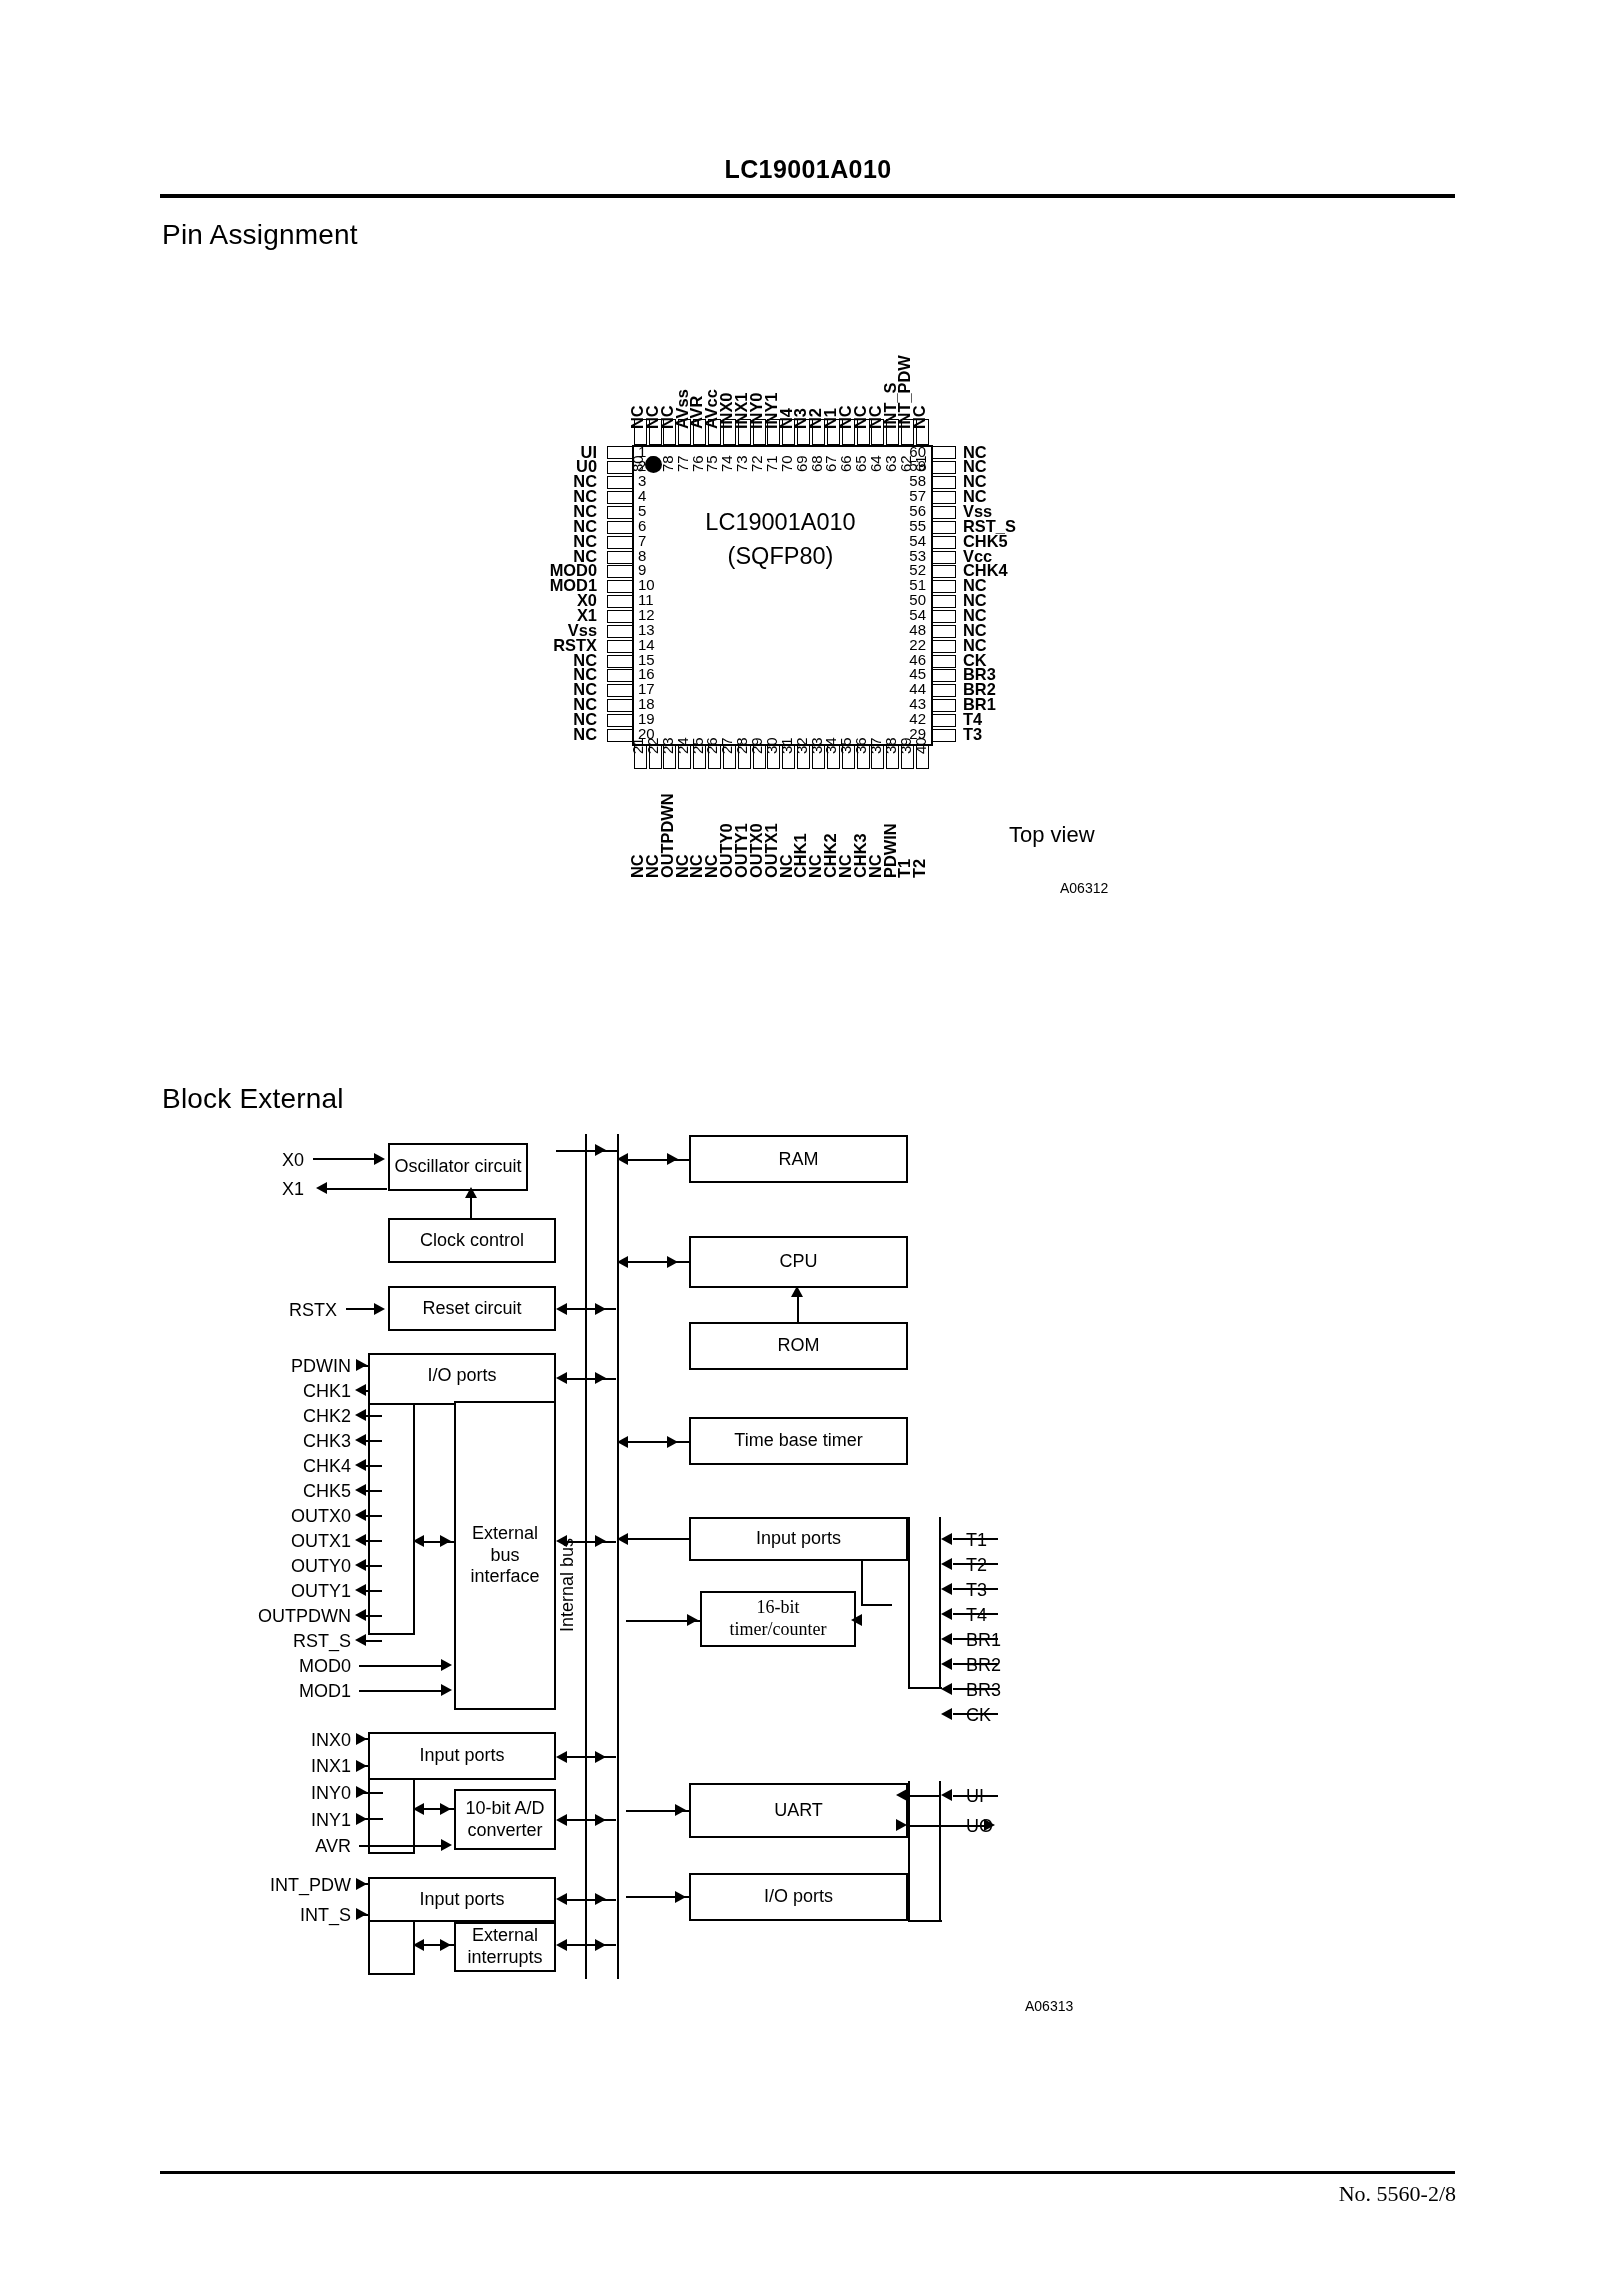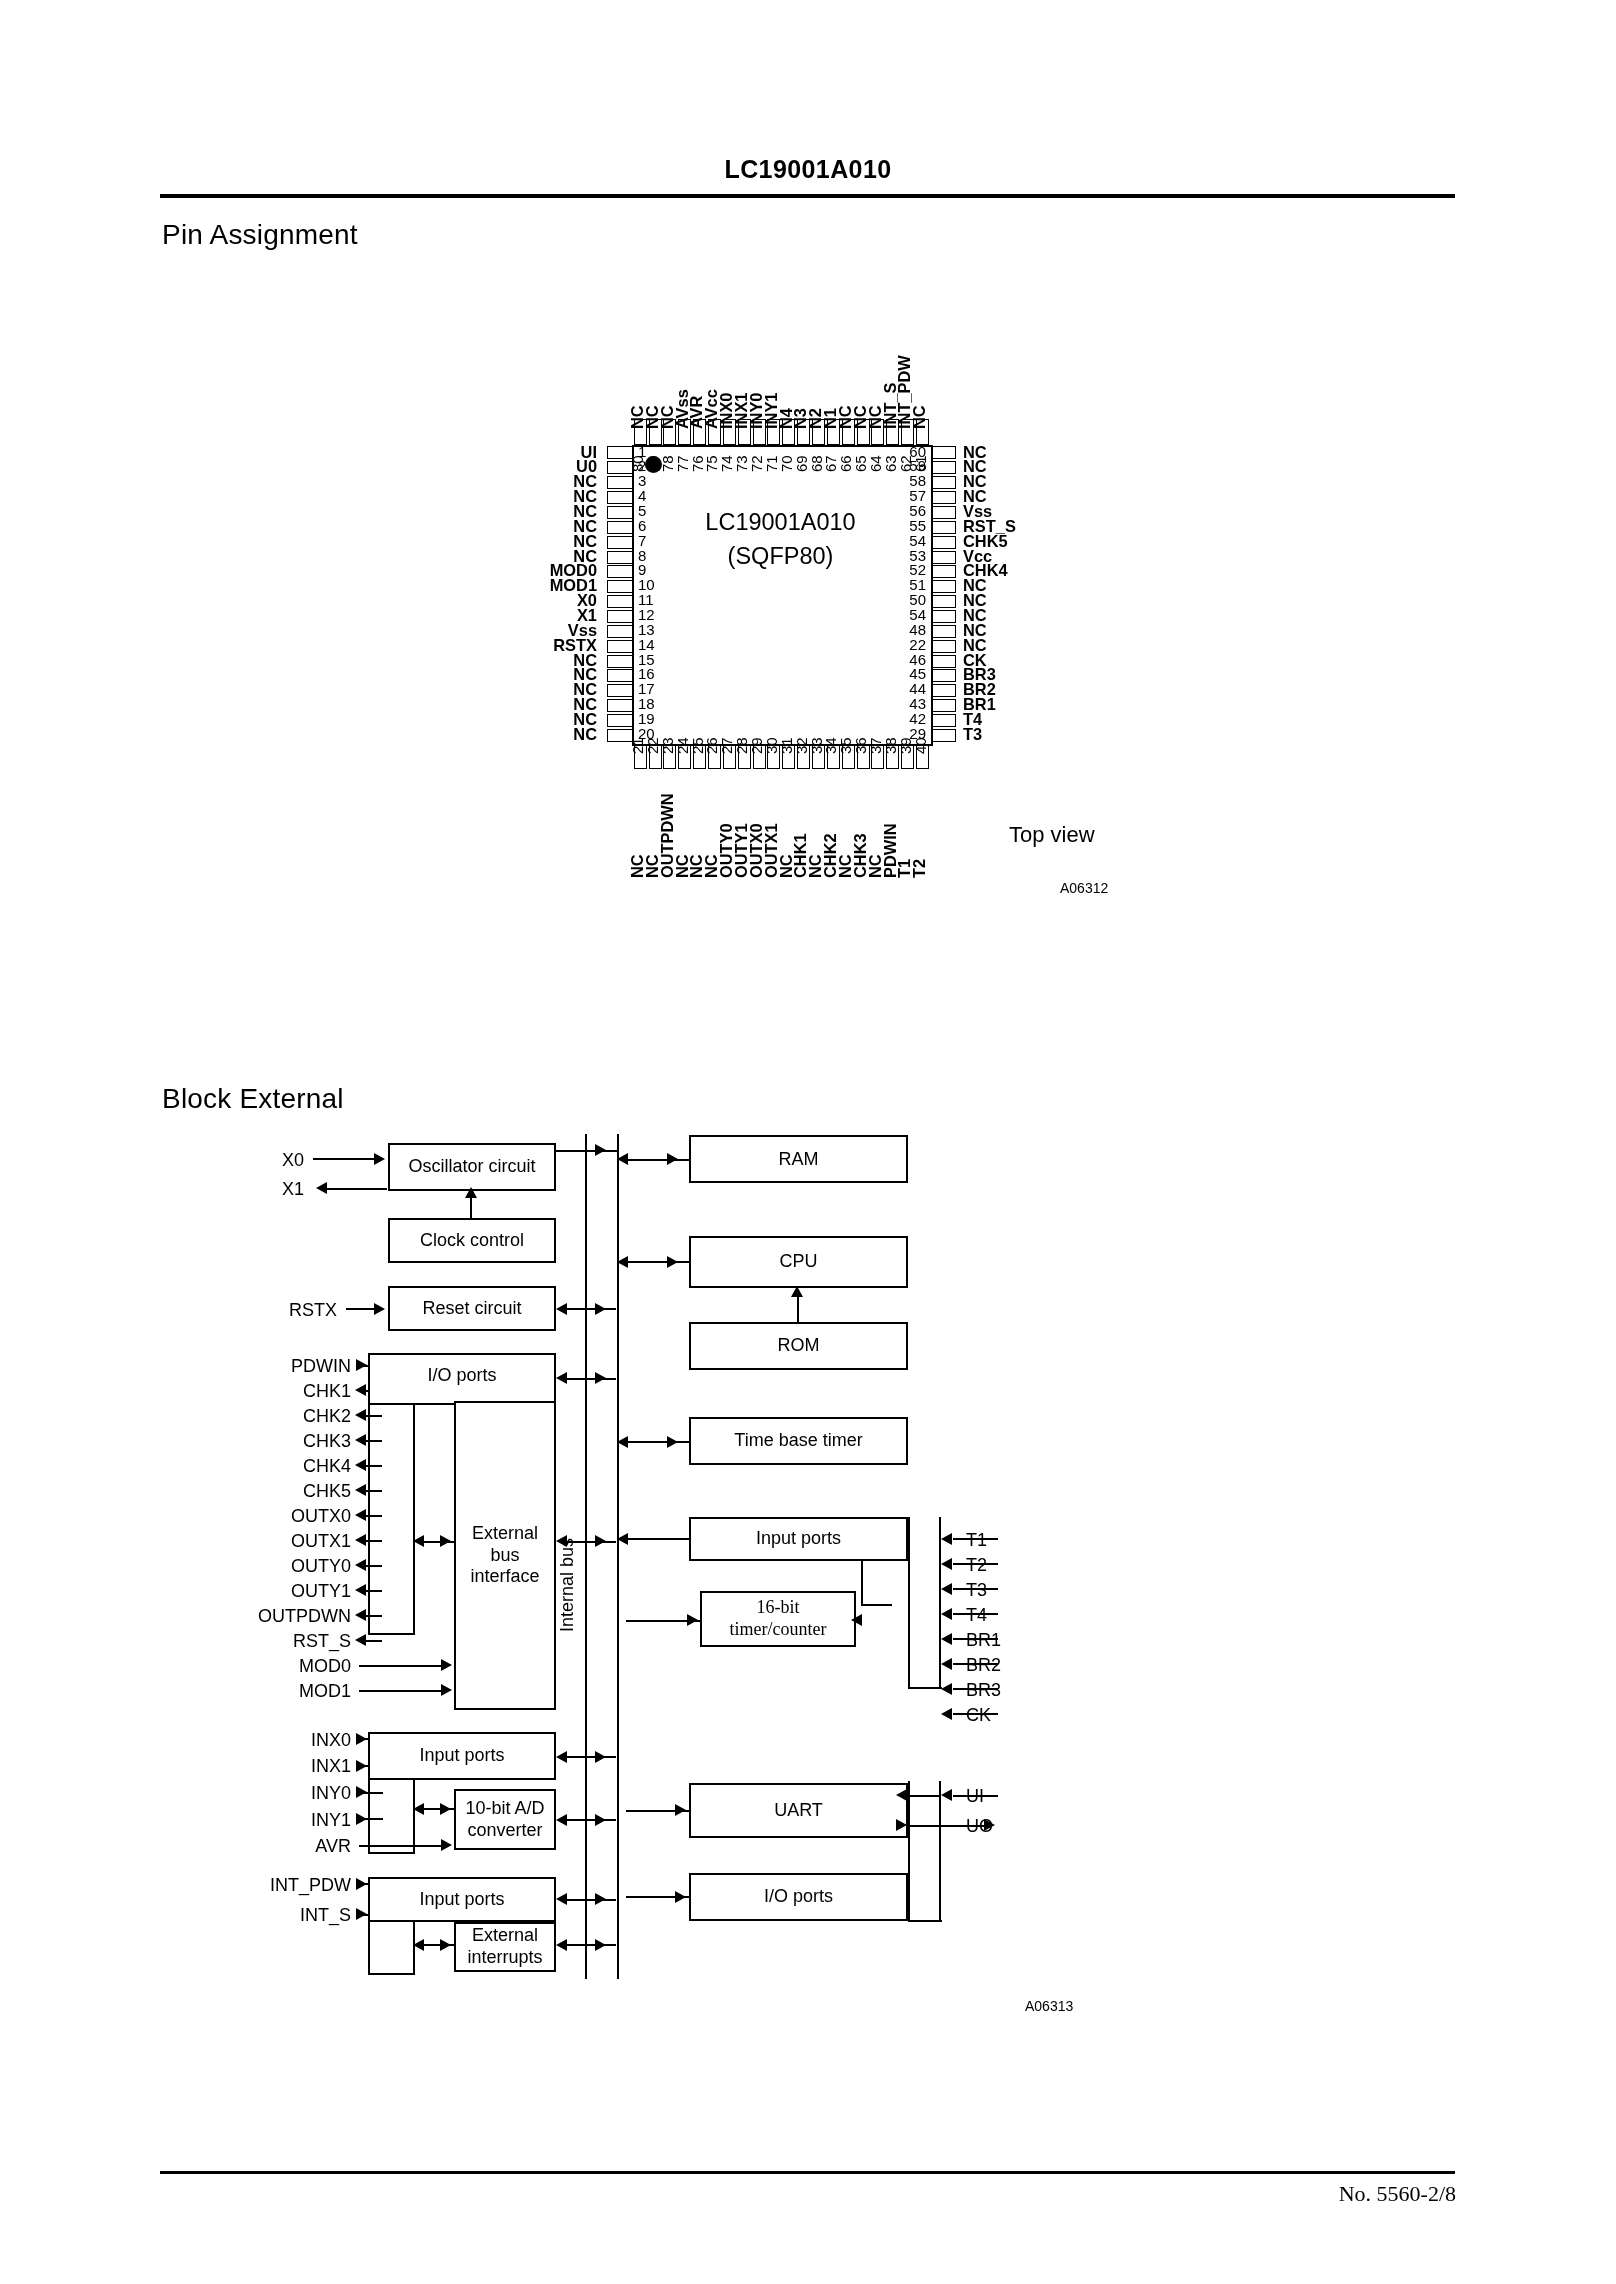--- a/index.html
+++ b/index.html
@@ -343,21 +343,21 @@
     <div class="topview">Top view</div>
     <div class="figref">A06312</div>
   </div>
 
   <div class="blockfig">
 
     <div class="ln lnv" style="left:350px;top:7.8px;height:845px;"></div>
     <div class="ln lnv" style="left:382px;top:7.8px;height:845px;"></div>
     <div class="buslab" style="left:343px;top:485px;">Internal bus</div>
 
-    <div class="bx" style="left:153px;top:17px;width:168px;height:48px;">Oscillator circuit</div>
+    <div class="bx" style="left:153px;top:17px;width:140px;height:48px;">Oscillator circuit</div>
     <div class="sig r" style="left:0px;top:23.5px;width:69px;">X0</div>
     <div class="sig r" style="left:0px;top:53px;width:69px;">X1</div>
     <div class="ln lnh" style="left:78px;top:32px;width:61px;"></div>
     <div class="ar ar-r" style="left:139px;top:26.6px;"></div>
     <div class="ln lnh" style="left:92px;top:62px;width:60px;"></div>
     <div class="ar ar-l" style="left:81px;top:56px;"></div>
     <div class="ln lnh" style="left:321px;top:23.5px;width:61px;"></div>
     <div class="ar ar-r" style="left:360px;top:18px;"></div>
 
     <div class="bx" style="left:153px;top:92px;width:168px;height:45px;">Clock control</div>

